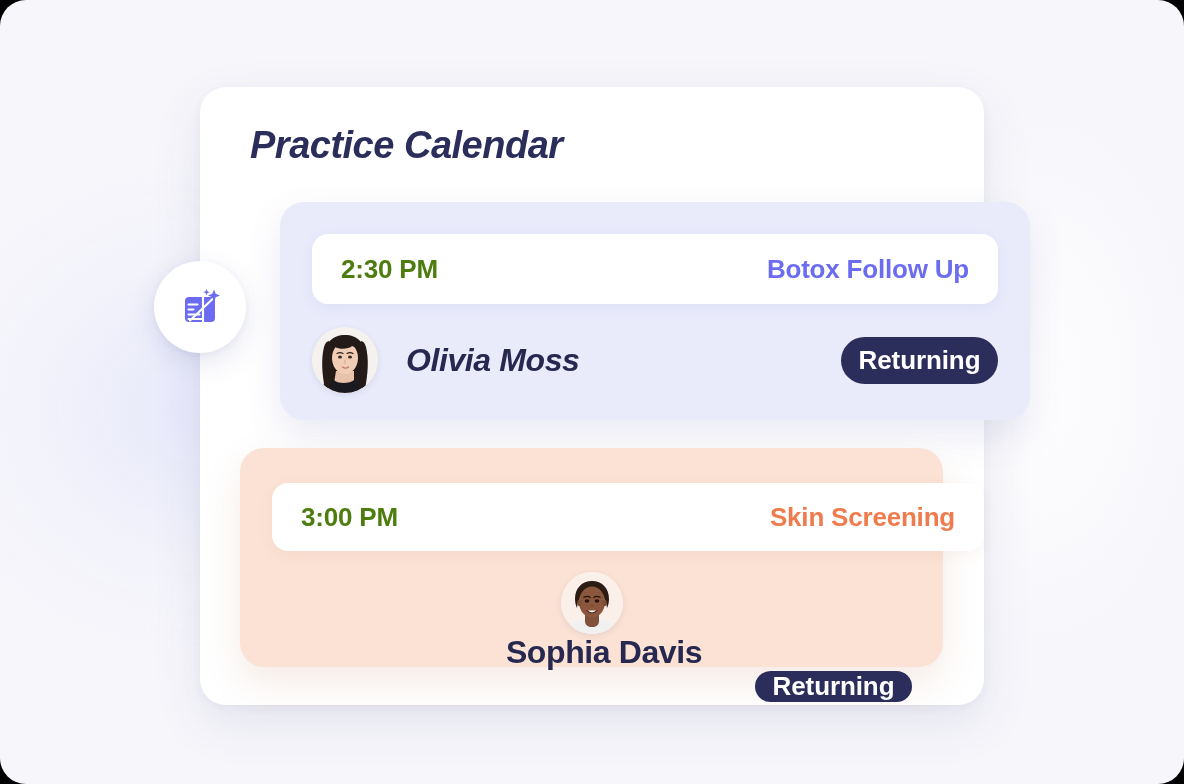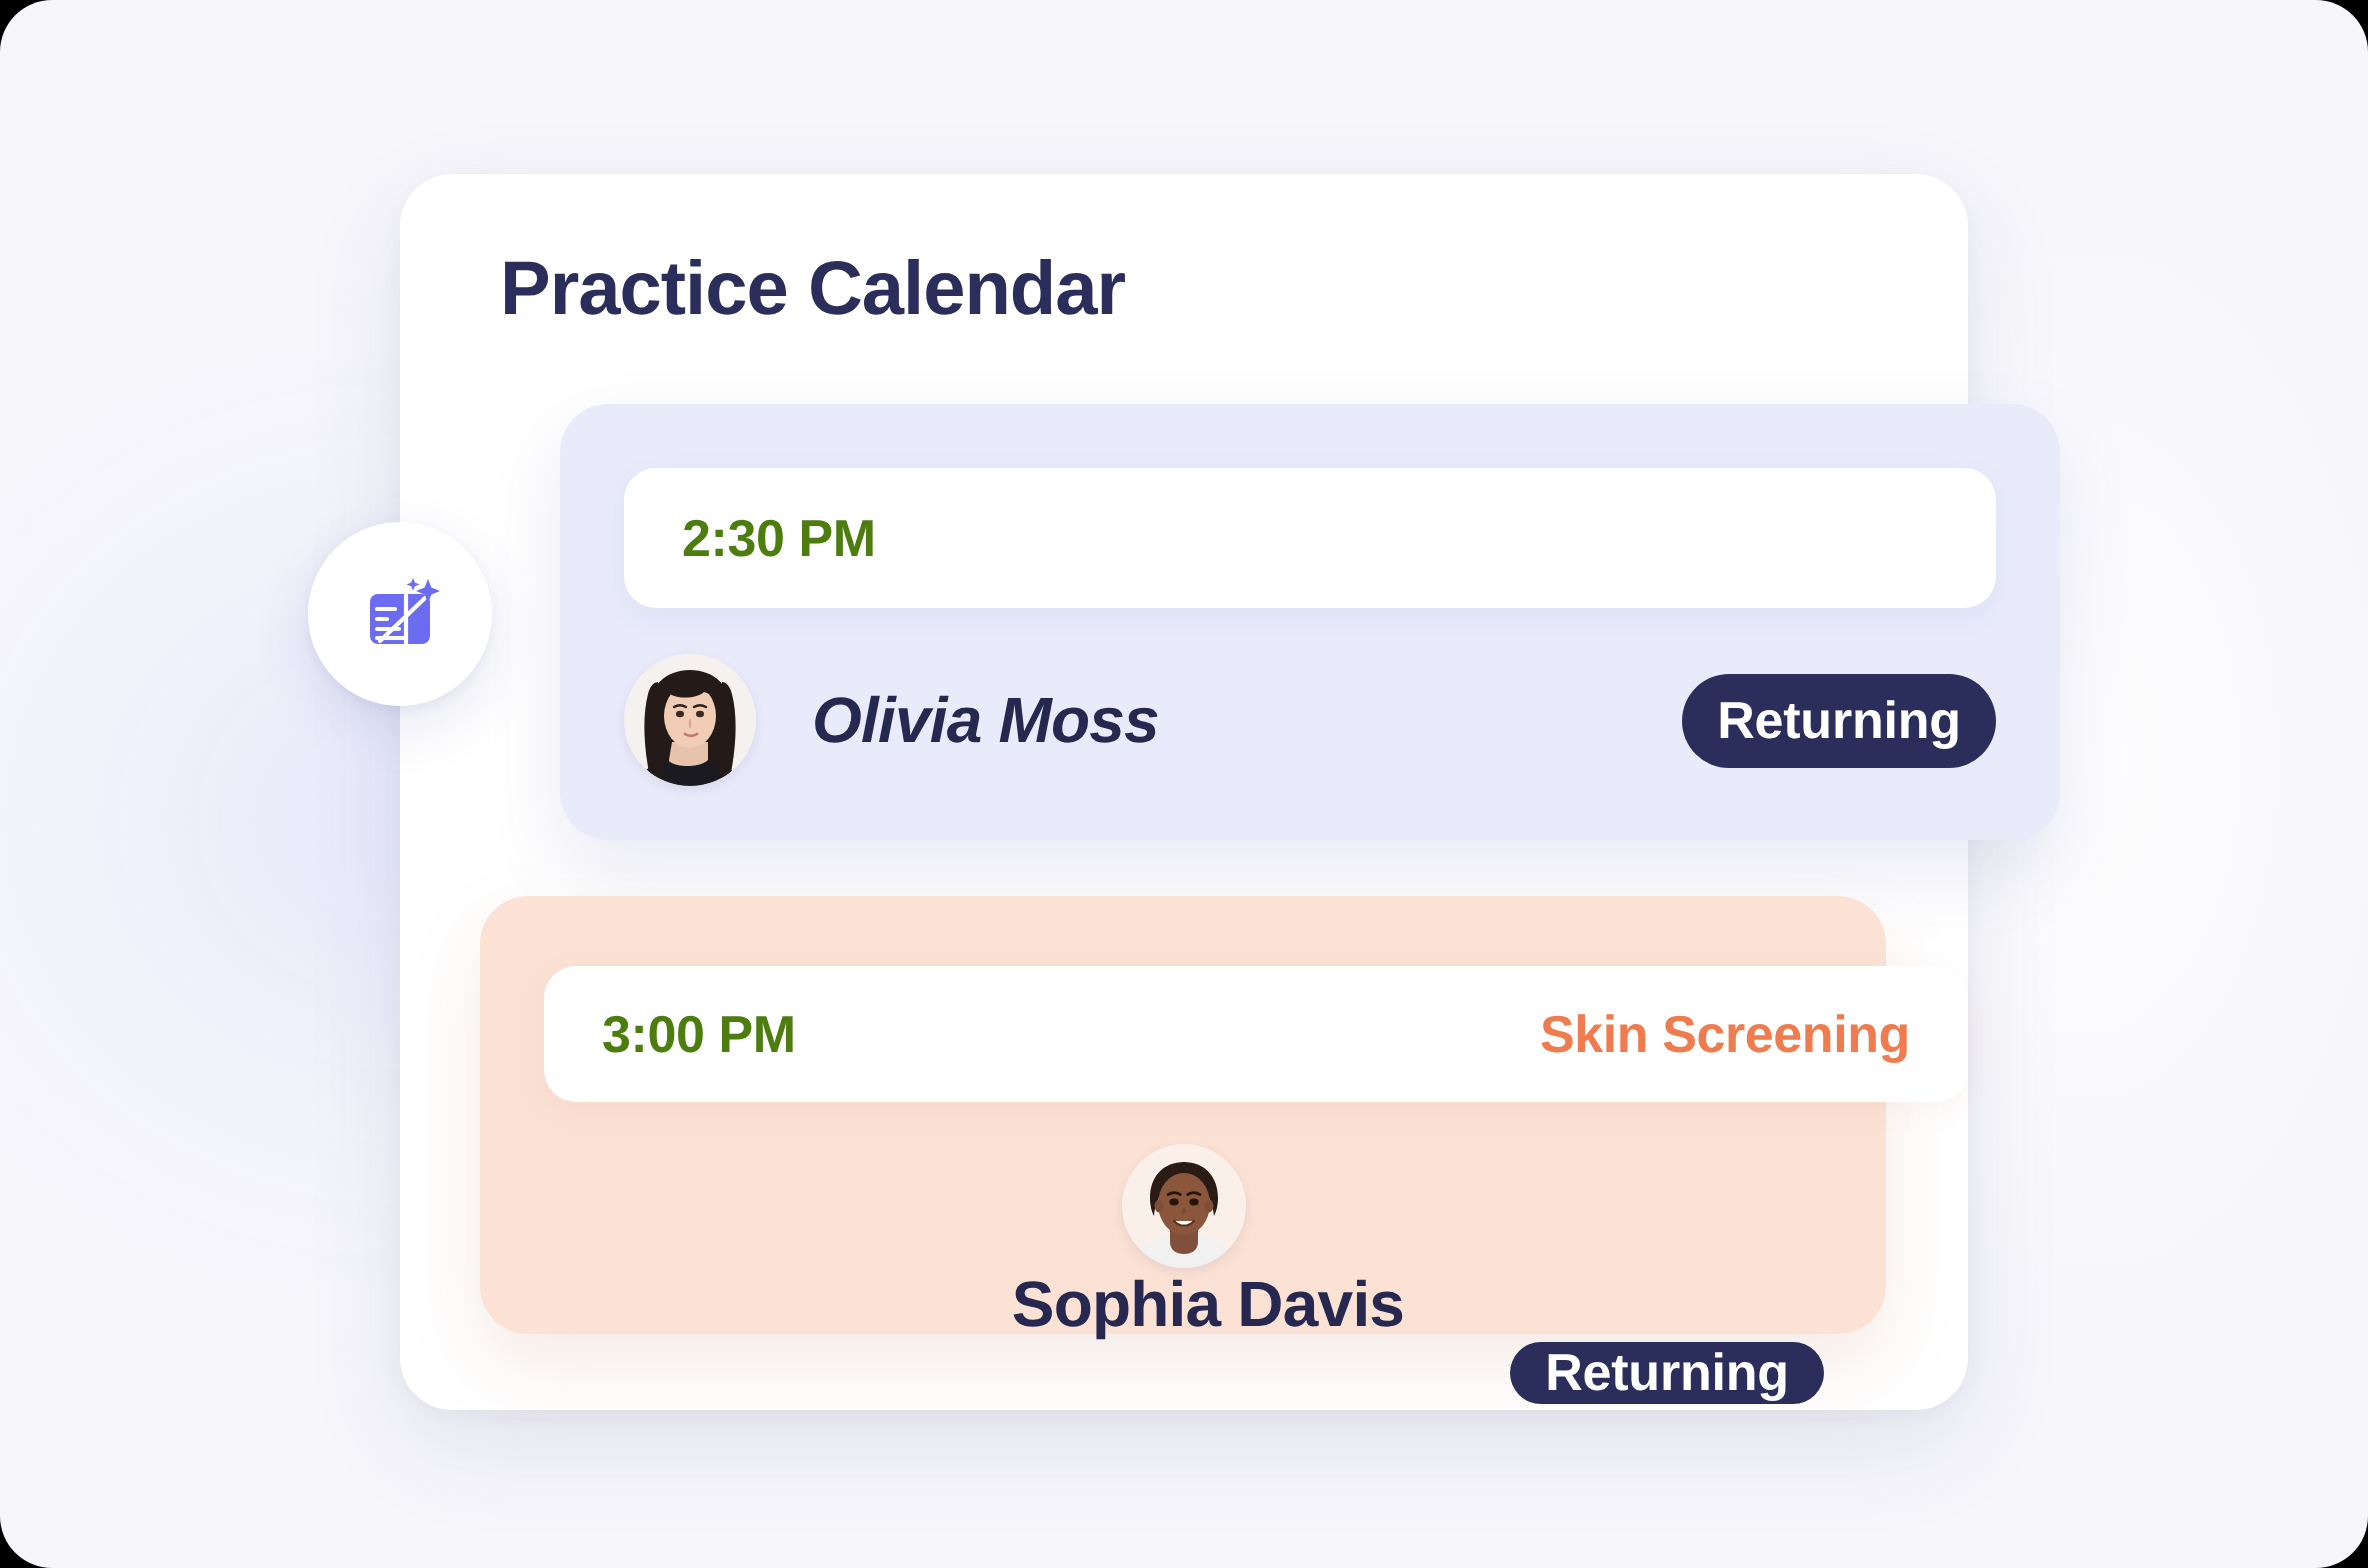--- a/index.html
+++ b/index.html
@@ -49,20 +49,21 @@
   }
 
   #page-title {
     position: absolute;
     left: 250px; top: 124px;
     font-size: 38px;
     font-weight: 700;
     letter-spacing: -0.5px;
     color: #2b2d5b;
     white-space: nowrap;
+    font-style: italic;
   }
 
   
   .appt-card {
     position: absolute;
     border-radius: 24px;
   }
 
   #appt-card-1 {
     left: 280px; top: 202px;
@@ -192,20 +193,21 @@
   <div id="bg-glow-right"></div>
 
   <div id="panel"></div>
 
   <div id="page-title">Practice Calendar</div>
 
   <div class="appt-card" id="appt-card-1">
 
     <div class="time-row" id="time-row-1">
       <span class="time-label">2:30 PM</span>
+      <span class="service-label service-purple">Botox Follow Up</span>
     </div>
 
     <div class="patient-row" id="patient-row-1">
       <div class="avatar" id="avatar-1">
         <svg viewBox="0 0 66 66" xmlns="http://www.w3.org/2000/svg" aria-hidden="true">
           <defs>
             <clipPath id="clip1">
                 <circle cx="33" cy="33" r="33"></circle>
               </clipPath>
           </defs>

